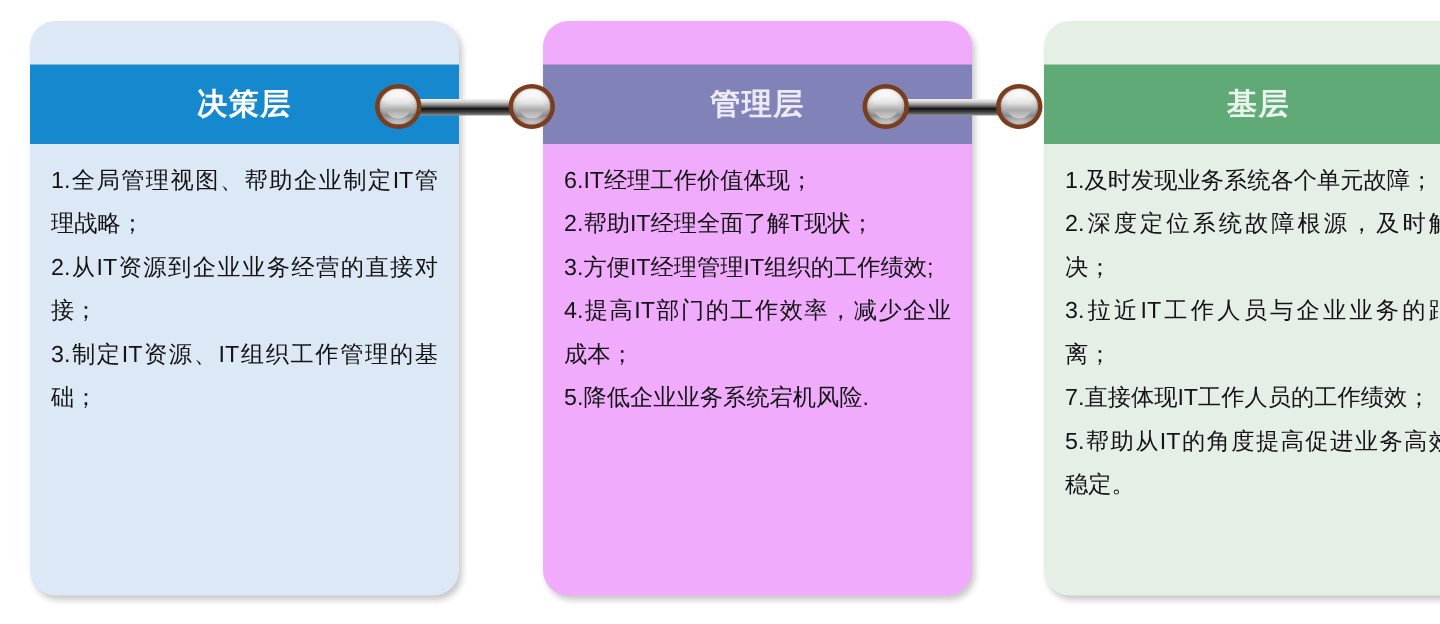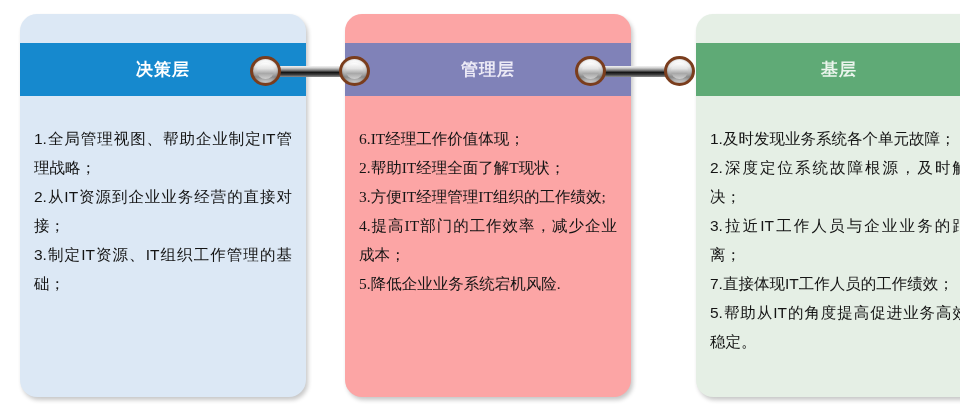--- a/index.html
+++ b/index.html
@@ -25,55 +25,55 @@
     position: absolute;
     top: 14px;
     width: 286px;
     height: 383px;
     border-radius: 17px;
     overflow: hidden;
     box-sizing: border-box;
     box-shadow: 2px 3px 4px rgba(0,0,0,0.22);
   }
   .card.c1 { left: 20px;  background: #dce8f5; }
-  .card.c2 { left: 345px; background: #fca5a5; font-family: Liberation Serif, serif; }
+  .card.c2 { left: 362px; background: #f0abfc; }
   .card.c3 { left: 696px; background: #e5efe5; }
 
   .card-header {
     position: absolute;
     left: 0;
     top: 29px;
     width: 100%;
     height: 53px;
     display: flex;
     align-items: center;
     justify-content: center;
     box-sizing: border-box;
   }
   .c1 .card-header { background: #1689ce; }
   .c2 .card-header { background: #8082b8; }
   .c3 .card-header { background: #5faa76; }
 
   .card-title {
-    font-size: 17px;
+    font-size: 20px;
     font-weight: bold;
     letter-spacing: 1px;
     text-align: center;
   }
   .c1 .card-title { color: #ffffff; }
   .c2 .card-title { color: #eceaf6; }
   .c3 .card-title { color: #eaf4ec; }
 
   .card-body {
     position: absolute;
     left: 0;
     top: 82px;
     width: 100%;
     box-sizing: border-box;
-    padding: 28px 14px 10px 14px;
+    padding: 10px 14px 10px 14px;
   }
   .card-body ul {
     list-style: none;
     margin: 0;
     padding: 0;
   }
   .card-body li {
     font-size: 15.5px;
     line-height: 29px;
     color: #141414;

